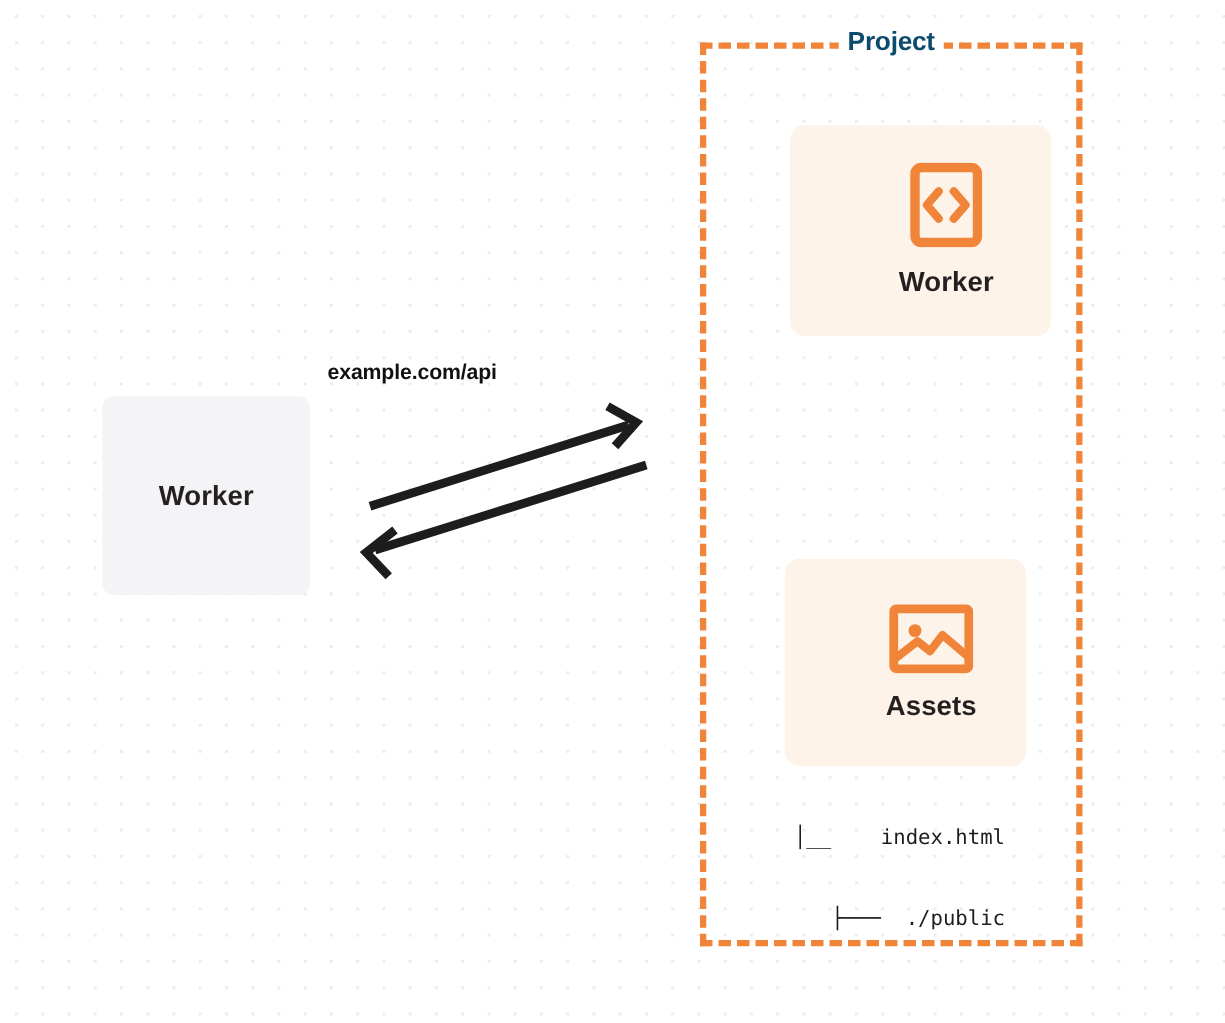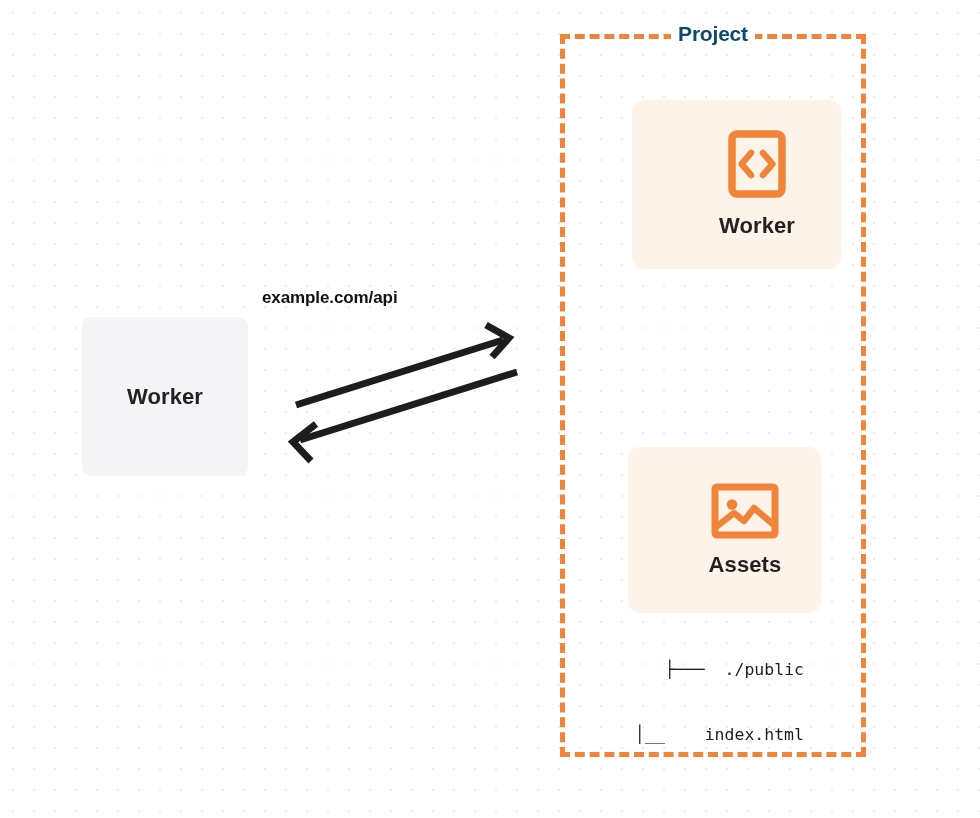--- a/index.html
+++ b/index.html
@@ -195,18 +195,18 @@
       <svg width="68" height="56" viewBox="0 0 68 56" fill="none">
         <rect x="4" y="4" width="60" height="48" rx="2" ry="2" stroke="#F0853A" stroke-width="7" fill="none"></rect>
         <circle cx="21" cy="21.5" r="5.2" fill="#F0853A"></circle>
         <polyline points="5,44 23,30 33,38 43,25 63,42" stroke="#F0853A" stroke-width="6.5" fill="none" stroke-linecap="round" stroke-linejoin="round"></polyline>
       </svg>
     </span>
     <span class="node-label">Assets</span>
   </div>
 
   <div id="file-tree">
+    <span class="tree-row">│__    index.html</span>
     <span class="tree-row">├───  ./public</span>
-    <span class="tree-row">│__    index.html</span>
     
   </div>
 
 </div>
 
 </body></html>

